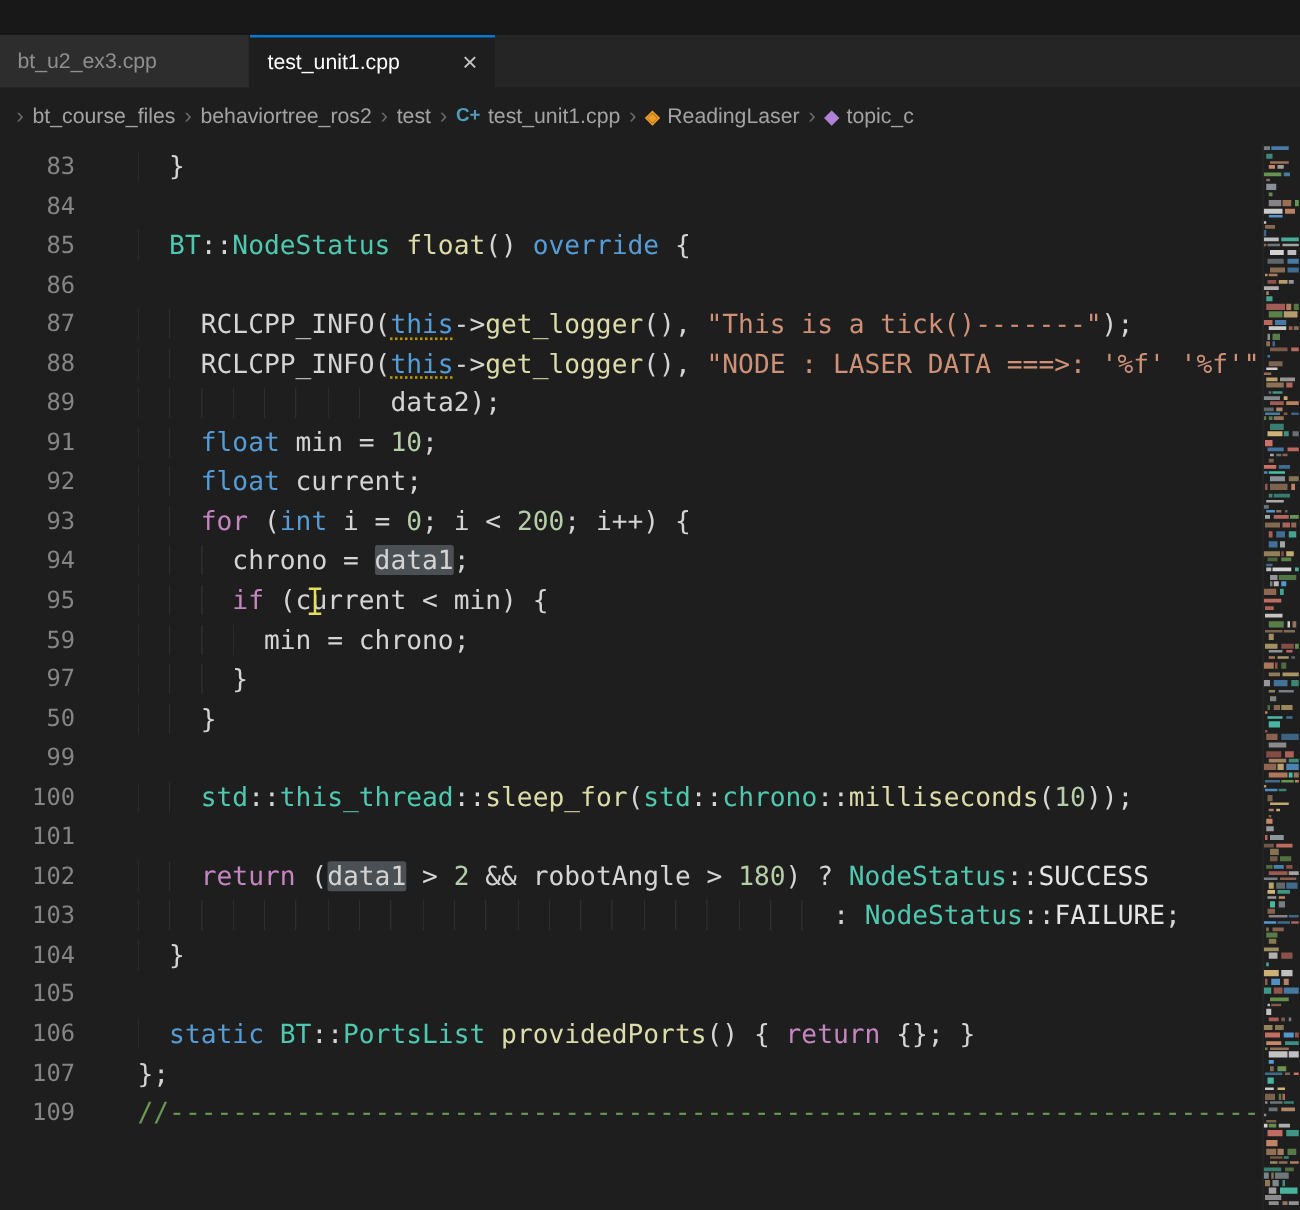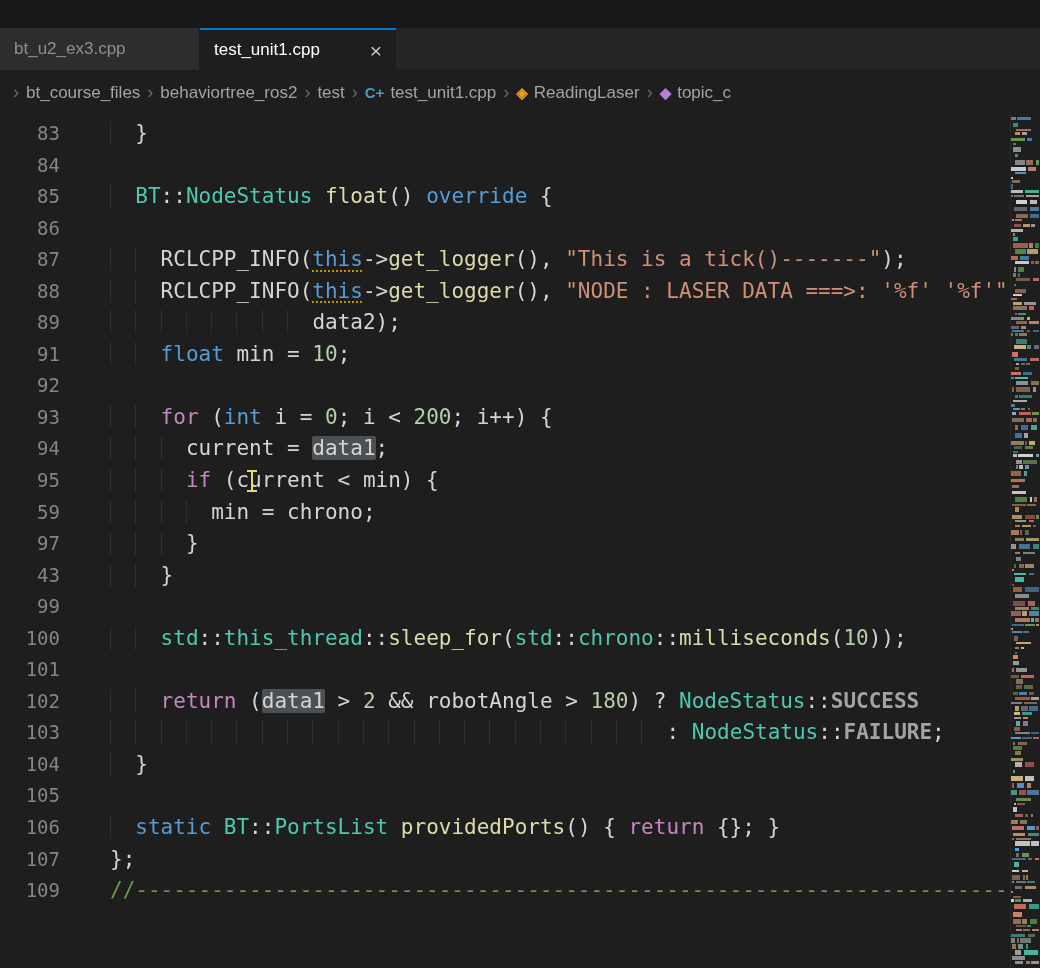--- a/index.html
+++ b/index.html
@@ -30,21 +30,21 @@
   .indent-unit { box-shadow: inset 1px 0 0 rgba(255,255,255,0.08); }
 
   .t-def  { color:#d4d4d4; }
   .t-kw   { color:#569cd6; }
   .t-ctrl { color:#c586c0; }
   .t-type { color:#4ec9b0; }
   .t-fn   { color:#dcdcaa; }
   .t-str  { color:#ce9178; }
   .t-num  { color:#b5cea8; }
   .t-cmt  { color:#6a9955; }
-  .t-enum { color:#a3a3a3;font-weight:bold; }
+  .t-enum { color:#e5e5e5; }
   .t-hl   { background:#4b5054; border-radius:2px; }
   .t-sq   { text-decoration: underline dotted #b89500; text-underline-offset:4px; }
 
   .ibeam { position:absolute; left:136px; top:5px; width:12px; height:22px; }
   .ibeam::before { content:""; position:absolute; left:5px; top:1px; width:2px; height:20px; background:#e5e05a; }
   .ibeam::after  { content:""; position:absolute; left:1px; top:0; width:10px; height:2px;
                    background:#e5e05a; box-shadow:0 20px 0 #e5e05a; }
 
   .minimap { position:absolute; top:0; right:0; width:30px; height:100%; background:#1e1e1e;
              border-left:1px solid rgba(255,255,255,0.05); z-index:4; cursor:pointer; overflow:hidden; }
@@ -98,27 +98,27 @@
   <div class="editor">
     <div class="code">
         <div class="line"><div class="ln">83</div><div class="content"><span class="indent-unit">  </span><span class="t-def">}</span></div></div>
         <div class="line"><div class="ln">84</div><div class="content"></div></div>
         <div class="line"><div class="ln">85</div><div class="content"><span class="indent-unit">  </span><span class="t-type">BT</span><span class="t-def">::</span><span class="t-type">NodeStatus</span><span class="t-def"> </span><span class="t-fn">float</span><span class="t-def">() </span><span class="t-kw">override</span><span class="t-def"> {</span></div></div>
         <div class="line"><div class="ln">86</div><div class="content"></div></div>
         <div class="line"><div class="ln">87</div><div class="content"><span class="indent-unit">  </span><span class="indent-unit">  </span><span class="t-def">RCLCPP_INFO(</span><span class="t-kw t-sq">this</span><span class="t-def">-&gt;</span><span class="t-fn">get_logger</span><span class="t-def">(), </span><span class="t-str">"This is a tick()-------"</span><span class="t-def">);</span></div></div>
         <div class="line"><div class="ln">88</div><div class="content"><span class="indent-unit">  </span><span class="indent-unit">  </span><span class="t-def">RCLCPP_INFO(</span><span class="t-kw t-sq">this</span><span class="t-def">-&gt;</span><span class="t-fn">get_logger</span><span class="t-def">(), </span><span class="t-str">"NODE : LASER DATA ===&gt;: '%f' '%f'"</span><span class="t-def">, data1,</span></div></div>
         <div class="line"><div class="ln">89</div><div class="content"><span class="indent-unit">  </span><span class="indent-unit">  </span><span class="indent-unit">  </span><span class="indent-unit">  </span><span class="indent-unit">  </span><span class="indent-unit">  </span><span class="indent-unit">  </span><span class="indent-unit">  </span><span class="t-def">data2);</span></div></div>
         <div class="line"><div class="ln">91</div><div class="content"><span class="indent-unit">  </span><span class="indent-unit">  </span><span class="t-kw">float</span><span class="t-def"> min = </span><span class="t-num">10</span><span class="t-def">;</span></div></div>
-        <div class="line"><div class="ln">92</div></div>
+        <div class="line"><div class="ln">92</div><div class="content"><span class="indent-unit">  </span><span class="indent-unit">  </span><span class="t-kw">float</span><span class="t-def"> current;</span></div></div>
         <div class="line"><div class="ln">93</div><div class="content"><span class="indent-unit">  </span><span class="indent-unit">  </span><span class="t-ctrl">for</span><span class="t-def"> (</span><span class="t-kw">int</span><span class="t-def"> i = </span><span class="t-num">0</span><span class="t-def">; i &lt; </span><span class="t-num">200</span><span class="t-def">; i++) {</span></div></div>
-        <div class="line"><div class="ln">94</div><div class="content"><span class="indent-unit">  </span><span class="indent-unit">  </span><span class="indent-unit">  </span><span class="t-def">current = </span><span class="t-def t-hl">data1</span><span class="t-def">;</span></div></div>
+        <div class="line"><div class="ln">94</div><div class="content"><span class="indent-unit">  </span><span class="indent-unit">  </span><span class="indent-unit">  </span><span class="t-def">chrono = </span><span class="t-def t-hl">data1</span><span class="t-def">;</span></div></div>
         <div class="line"><div class="ln">95</div><div class="content"><span class="indent-unit">  </span><span class="indent-unit">  </span><span class="indent-unit">  </span><span class="t-ctrl">if</span><span class="t-def"> (current &lt; min) {</span><span class="ibeam"></span></div></div>
         <div class="line"><div class="ln">59</div><div class="content"><span class="indent-unit">  </span><span class="indent-unit">  </span><span class="indent-unit">  </span><span class="indent-unit">  </span><span class="t-def">min = chrono;</span></div></div>
         <div class="line"><div class="ln">97</div><div class="content"><span class="indent-unit">  </span><span class="indent-unit">  </span><span class="indent-unit">  </span><span class="t-def">}</span></div></div>
-        <div class="line"><div class="ln">43</div><div class="content"><span class="indent-unit">  </span><span class="indent-unit">  </span><span class="t-def">}</span></div></div>
+        <div class="line"><div class="ln">50</div><div class="content"><span class="indent-unit">  </span><span class="indent-unit">  </span><span class="t-def">}</span></div></div>
         <div class="line"><div class="ln">99</div><div class="content"></div></div>
         <div class="line"><div class="ln">100</div><div class="content"><span class="indent-unit">  </span><span class="indent-unit">  </span><span class="t-type">std</span><span class="t-def">::</span><span class="t-type">this_thread</span><span class="t-def">::</span><span class="t-fn">sleep_for</span><span class="t-def">(</span><span class="t-type">std</span><span class="t-def">::</span><span class="t-type">chrono</span><span class="t-def">::</span><span class="t-fn">milliseconds</span><span class="t-def">(</span><span class="t-num">10</span><span class="t-def">));</span></div></div>
         <div class="line"><div class="ln">101</div><div class="content"></div></div>
         <div class="line"><div class="ln">102</div><div class="content"><span class="indent-unit">  </span><span class="indent-unit">  </span><span class="t-ctrl">return</span><span class="t-def"> (</span><span class="t-def t-hl">data1</span><span class="t-def"> &gt; </span><span class="t-num">2</span><span class="t-def"> &amp;&amp; robotAngle &gt; </span><span class="t-num">180</span><span class="t-def">) ? </span><span class="t-type">NodeStatus</span><span class="t-def">::</span><span class="t-enum">SUCCESS</span></div></div>
         <div class="line"><div class="ln">103</div><div class="content"><span class="indent-unit">  </span><span class="indent-unit">  </span><span class="indent-unit">  </span><span class="indent-unit">  </span><span class="indent-unit">  </span><span class="indent-unit">  </span><span class="indent-unit">  </span><span class="indent-unit">  </span><span class="indent-unit">  </span><span class="indent-unit">  </span><span class="indent-unit">  </span><span class="indent-unit">  </span><span class="indent-unit">  </span><span class="indent-unit">  </span><span class="indent-unit">  </span><span class="indent-unit">  </span><span class="indent-unit">  </span><span class="indent-unit">  </span><span class="indent-unit">  </span><span class="indent-unit">  </span><span class="indent-unit">  </span><span class="indent-unit">  </span><span class="t-def">: </span><span class="t-type">NodeStatus</span><span class="t-def">::</span><span class="t-enum">FAILURE</span><span class="t-def">;</span></div></div>
         <div class="line"><div class="ln">104</div><div class="content"><span class="indent-unit">  </span><span class="t-def">}</span></div></div>
         <div class="line"><div class="ln">105</div><div class="content"></div></div>
         <div class="line"><div class="ln">106</div><div class="content"><span class="indent-unit">  </span><span class="t-kw">static</span><span class="t-def"> </span><span class="t-type">BT</span><span class="t-def">::</span><span class="t-type">PortsList</span><span class="t-def"> </span><span class="t-fn">providedPorts</span><span class="t-def">() { </span><span class="t-ctrl">return</span><span class="t-def"> {}; }</span></div></div>
         <div class="line"><div class="ln">107</div><div class="content"><span class="t-def">};</span></div></div>
         <div class="line"><div class="ln">109</div><div class="content"><span class="t-cmt">//----------------------------------------------------------------------------------</span></div></div>

